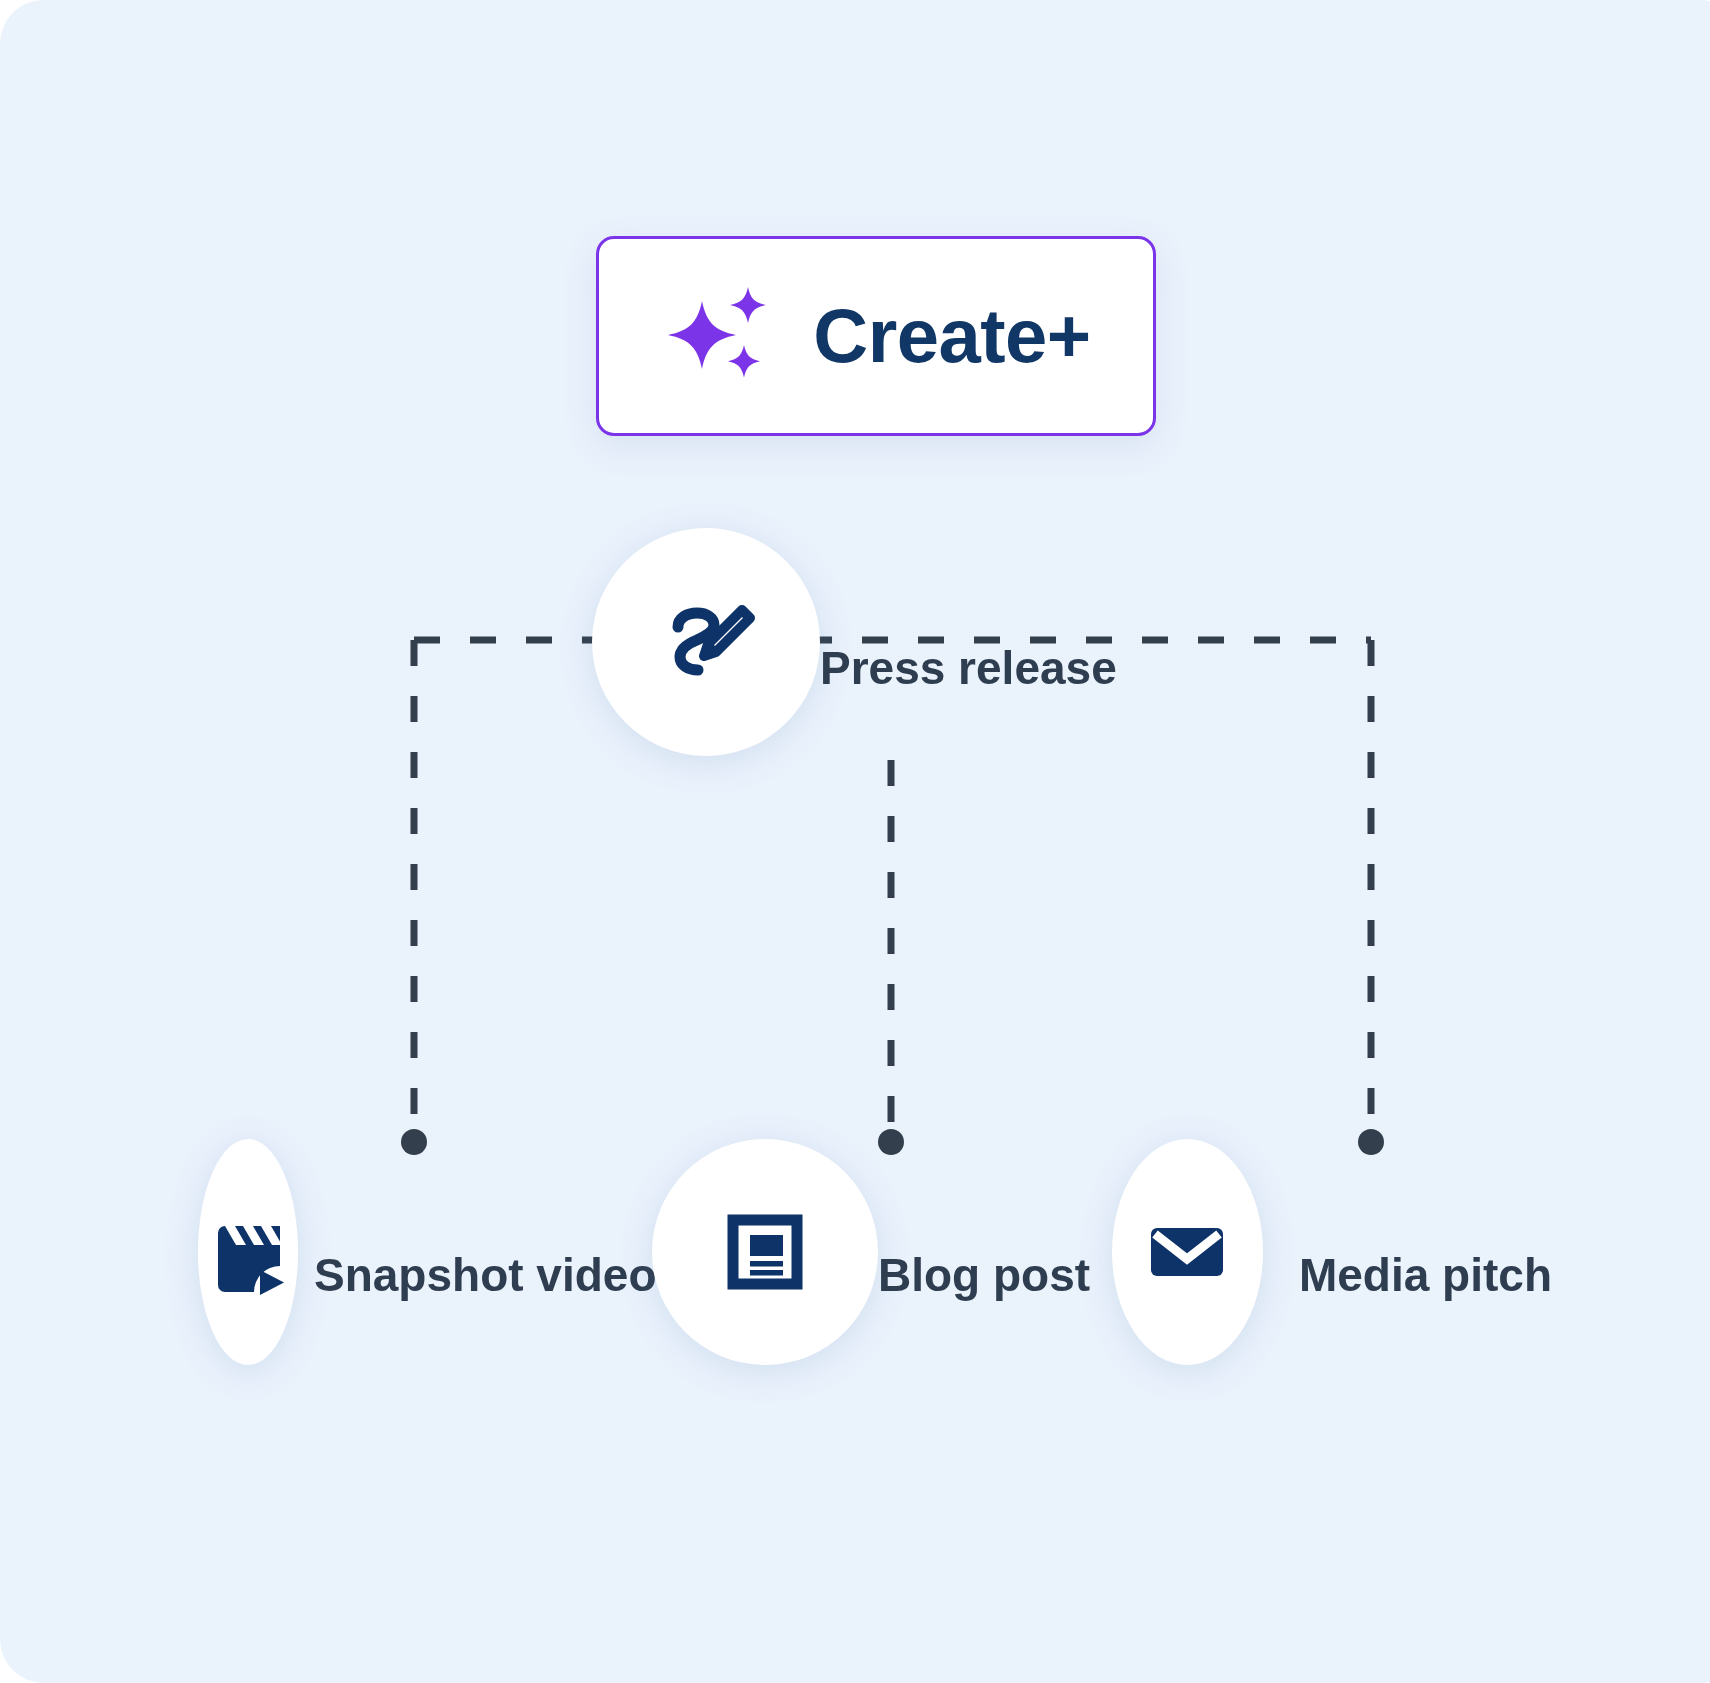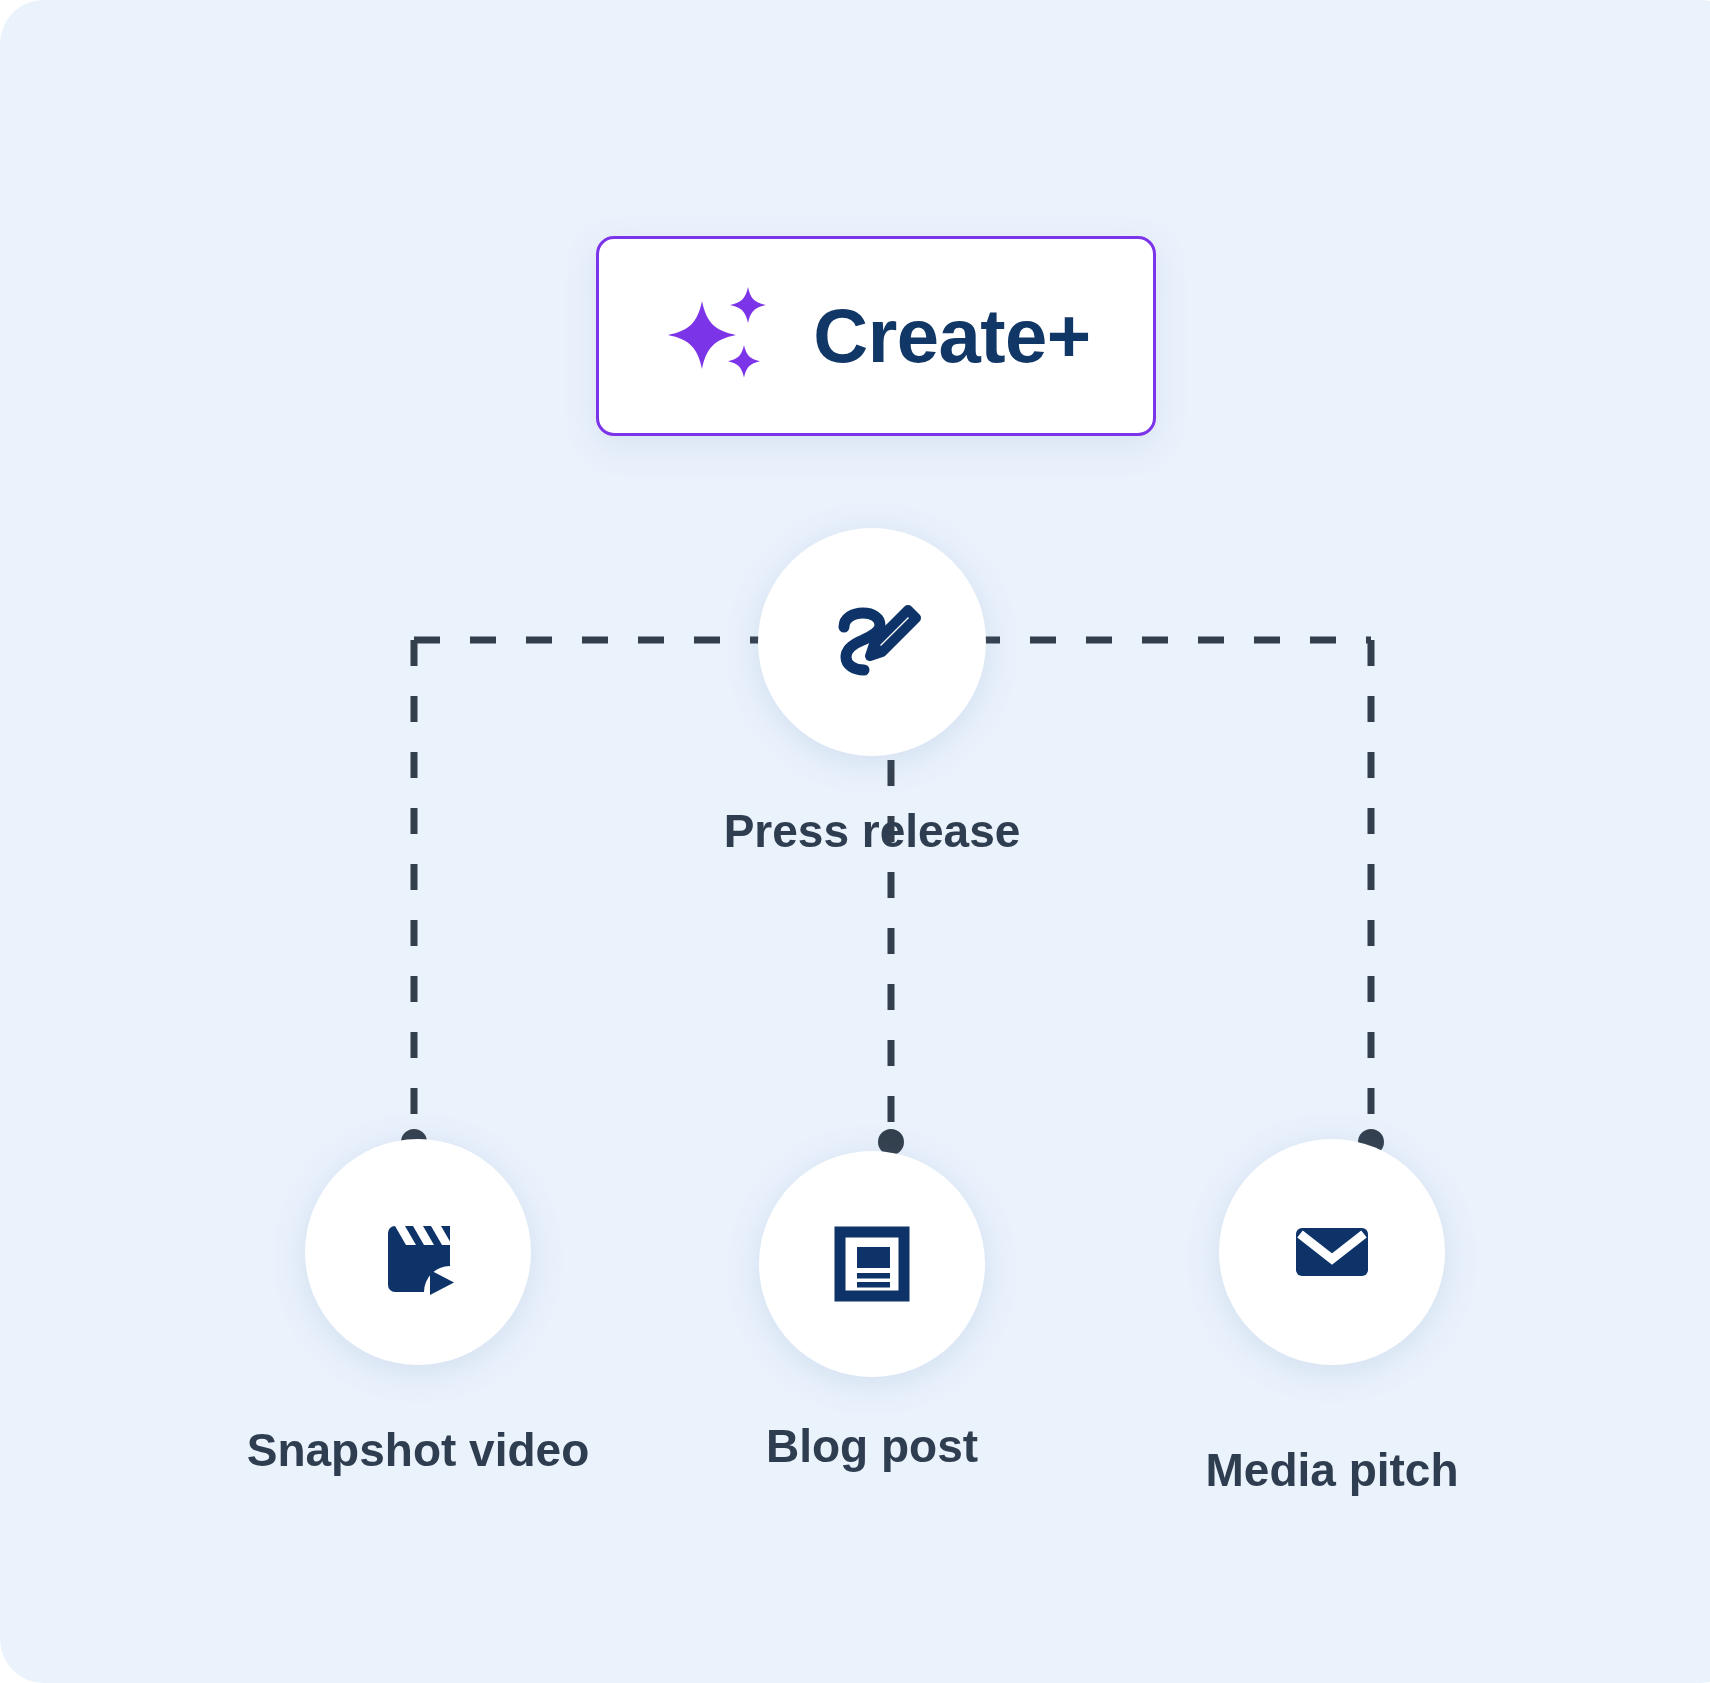--- a/index.html
+++ b/index.html
@@ -62,21 +62,21 @@
     top: 0;
     width: 1710px;
     height: 1683px;
     pointer-events: none;
   }
 
   
   .node {
     position: absolute;
     display: flex;
-    flex-direction: column;
+    flex-direction: row;
     align-items: center;
   }
   .node-circle {
     border-radius: 50%;
     background: #ffffff;
     display: flex;
     align-items: center;
     justify-content: center;
     box-shadow: 0 6px 34px rgba(100,135,185,0.18);
   }
@@ -99,21 +99,21 @@
     margin-top: 52px;
   }
 
   .node-bottom { top: 1139px; width: 440px; }
   .node-bottom .node-circle { width: 226px; height: 226px; }
   .node-bottom .node-label {
     font-size: 46px;
     margin-top: 46px;
   }
   #node-snapshot { left: 198px; gap: 16px; }
-  #node-blog     { left: 0; right: 0; margin: 12px auto; }
+  #node-blog     { left: 0; right: 0; margin: 0 auto; }
   #node-media    { right: 192px; gap: 36px; }
 
   .icon-svg { display: block; }
 </style>
 </head>
 <body>
 
 <div id="canvas">
 
   <div id="create-card">

